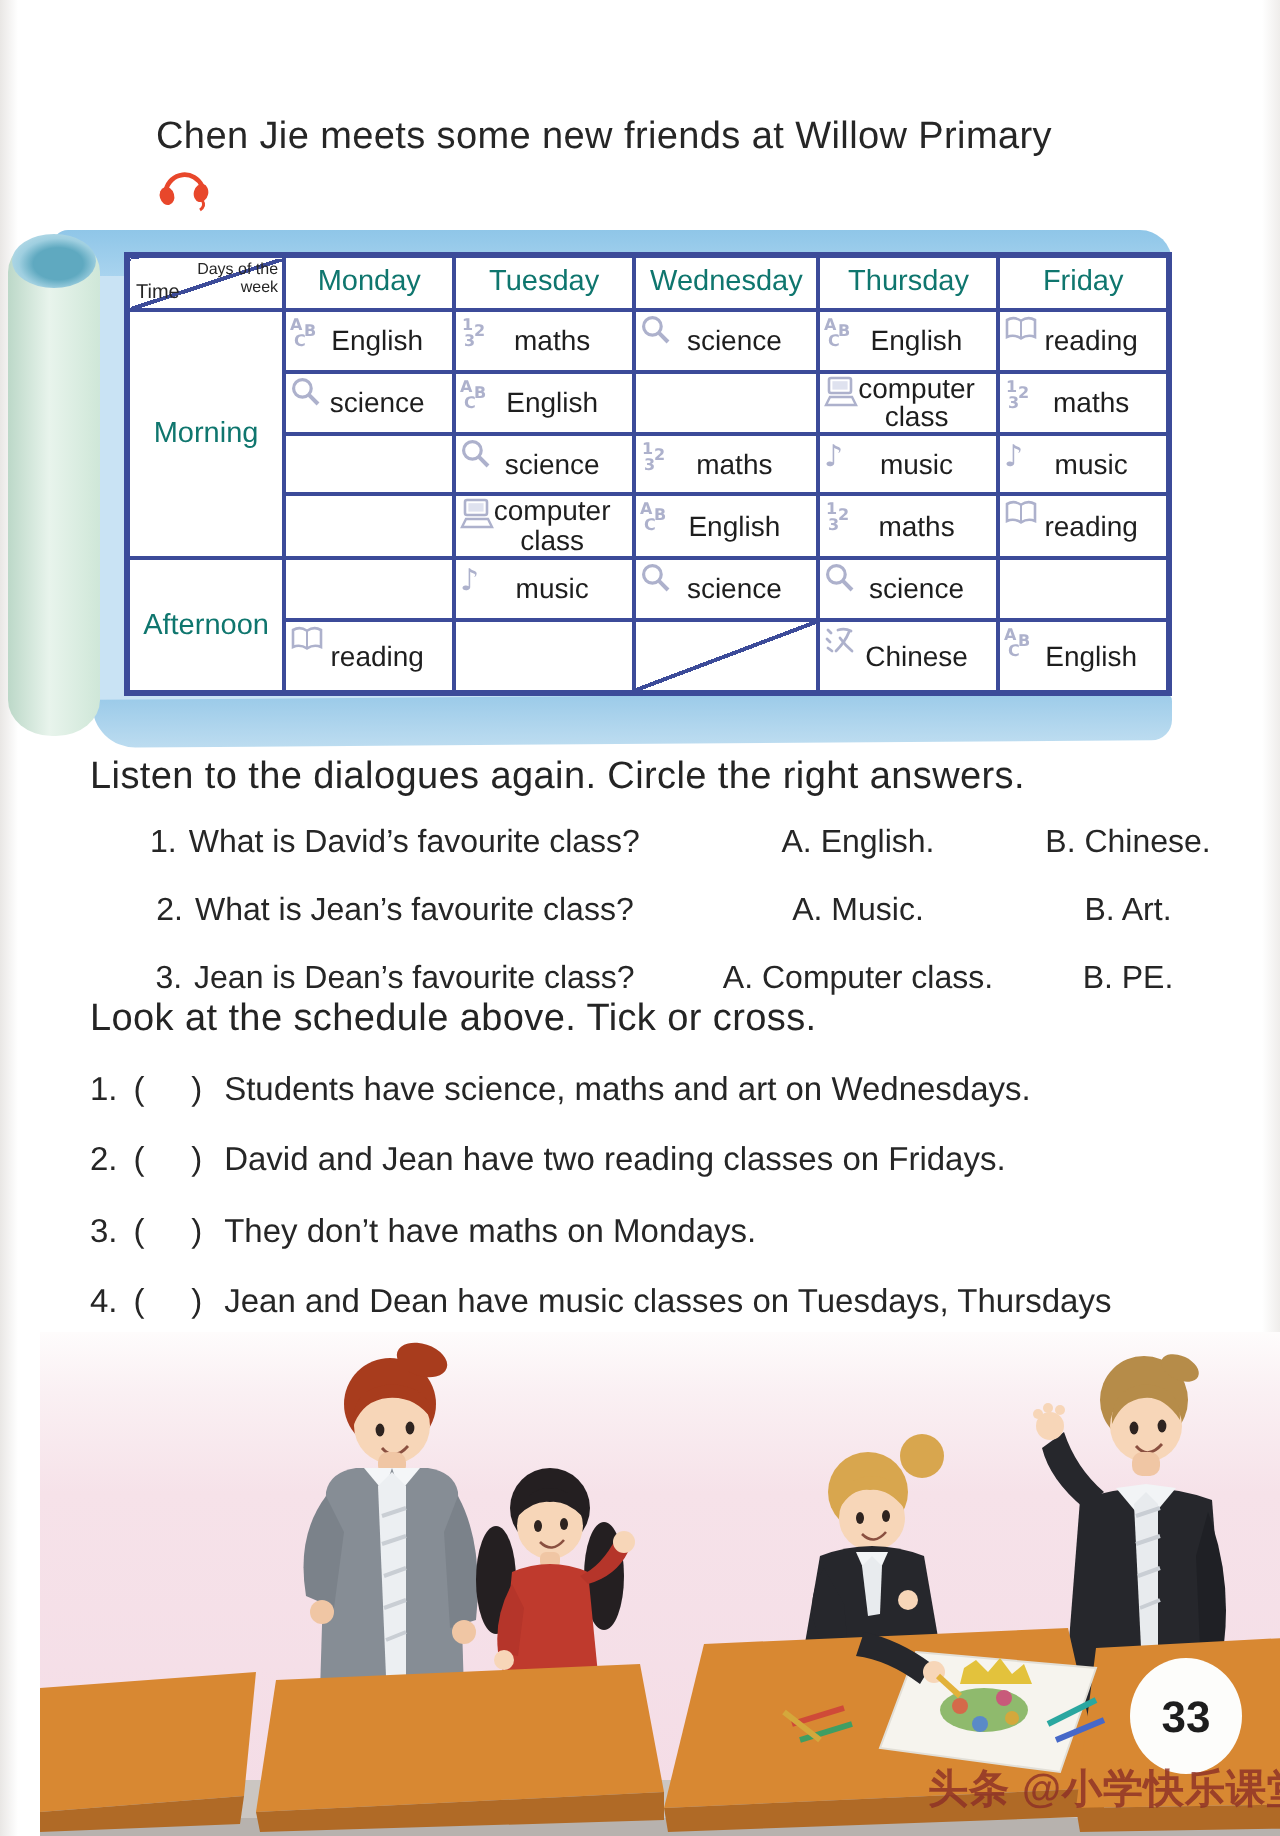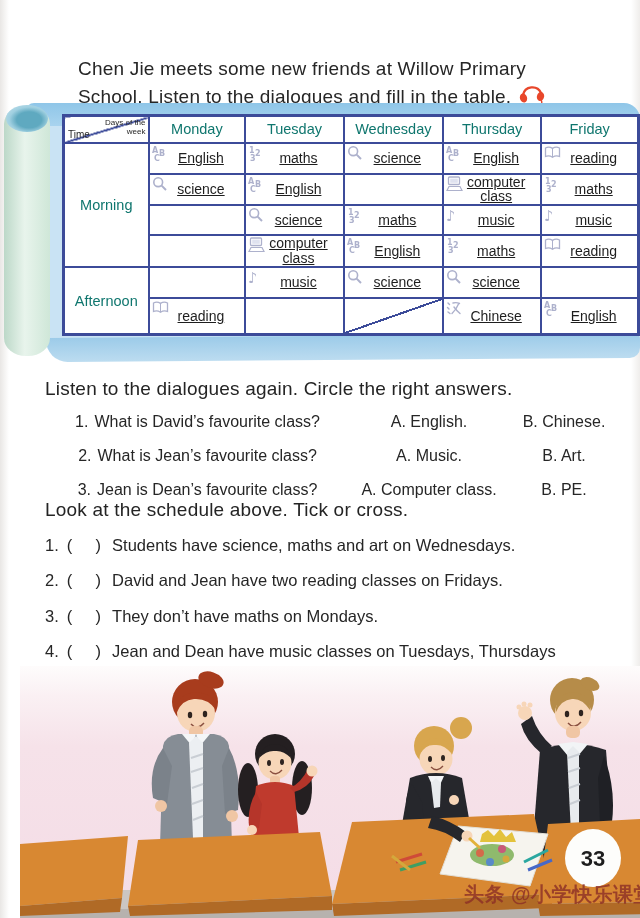--- a/index.html
+++ b/index.html
@@ -7,21 +7,21 @@
     position:relative; width:640px; height:918px; overflow:hidden;
     background:linear-gradient(90deg,#e9e7e5 0px,#ffffff 9px,#ffffff 631px,#efedeb 640px);
     font-family:"Liberation Sans","DejaVu Sans",sans-serif; color:#262626;
   }
   
   .intro{position:absolute; top:56px; left:78px; font-size:19px; line-height:1.34; letter-spacing:.2px;}
   .intro .line{display:block; white-space:nowrap;}
   .intro .line2{display:flex; align-items:flex-end; gap:7px;}
   .hp-icon{flex:0 0 auto; margin-bottom:-3px;}
   
-  .scroll{position:absolute; top:100px; left:0; width:640px; height:262px;}
+  .scroll{position:absolute; top:112px; left:0; width:586px; height:262px;}
   .scroll-top{position:absolute; left:26px; right:0; top:3px; height:34px;
     background:linear-gradient(180deg,#8fc6e8,#b5daf2); border-radius:8px 16px 4px 4px;}
   .scroll-body{position:absolute; left:38px; right:4px; top:26px; height:218px;
     background:#c9e3f4; border-radius:0 0 10px 6px;}
   .scroll-bottom{position:absolute; left:46px; right:0; top:236px; height:24px;
     background:linear-gradient(180deg,#9ccbe9,#bcdcf0); border-radius:3px 6px 14px 30px;
     transform:skewY(-.4deg);}
   .scroll-roll{position:absolute; left:4px; top:6px; width:46px; height:250px;
     background:linear-gradient(90deg,#bcd8c8,#e8f4ec 45%,#cfe7d8); border-radius:22px/18px;}
   .scroll-roll::before{content:""; position:absolute; top:-1px; left:2px; width:42px; height:27px;
@@ -37,21 +37,21 @@
   .schedule-table tbody tr:last-child{height:37px;}
   th.corner{width:86px; position:relative;
     background-image:linear-gradient(to bottom right,transparent calc(50% - 1px),#3c4b99 calc(50% - 1px),#3c4b99 calc(50% + 1px),transparent calc(50% + 1px));}
   .corner-top{position:absolute; top:2px; right:2px; width:56px; font-size:8px; line-height:1.1; text-align:right; font-weight:normal;}
   .corner-bottom{position:absolute; bottom:2px; left:3px; font-size:10px; font-weight:normal;}
   th.day{width:89px; font-size:14.5px; font-weight:normal; text-align:center; color:#0f766e;}
   td.cell{width:89px; position:relative; text-align:center; vertical-align:middle;
     font-size:14px; color:#1e1e1e; padding-left:10px; padding-right:2px;}
   td.time-cell{font-size:14.5px; text-align:center; vertical-align:middle; color:#0f766e;}
   .cell-icon{position:absolute; left:2px; top:1px; line-height:0;}
-  .subject{display:inline-block; max-width:70px; line-height:1.05;text-decoration:underline;}
+  .subject{display:inline-block; max-width:70px; line-height:1.05;}
   td.diag{background-image:linear-gradient(to bottom right,transparent calc(50% - 1px),#3c4b99 calc(50% - 1px),#3c4b99 calc(50% + 1px),transparent calc(50% + 1px));}
   
   .section-title{font-size:19px; color:#242424; letter-spacing:.2px;}
   .circle-section{position:absolute; top:378px; left:45px; width:575px;}
   .q-grid{display:grid; grid-template-columns:305px 158px auto; row-gap:16px; margin-top:13px; font-size:16px;text-align:center;}
   .qnum{margin-right:6px;}
   .tick-section{position:absolute; top:499px; left:45px; width:535px;}
   .tick-list{margin-top:13px;}
   .tick-item{font-size:16.5px; margin-bottom:11.5px; padding-left:68px; text-indent:-68px; line-height:1.45;}
   .tnum{margin-right:8px;}
@@ -64,21 +64,20 @@
     color:#8c2f26; opacity:.8; letter-spacing:.5px;}
 </style>
 </head>
 <body>
 
 <div class="page">
 
   <div class="intro">
     <span class="line">Chen Jie meets some new friends at Willow Primary</span>
     <span class="line line2">
-      <span>School. Listen to the dialogues and fill in the table.</span>
       <span class="hp-icon">
         <svg width="27" height="25" viewBox="0 0 27 25">
           <path d="M5,14 A9.5,9.5 0 0 1 23,12" fill="none" stroke="#e8472b" stroke-width="2.4" stroke-linecap="round"></path>
           <ellipse cx="5.5" cy="17" rx="3.6" ry="4.6" transform="rotate(-16 5.5 17)" fill="#e8472b"></ellipse>
           <ellipse cx="22.5" cy="15.5" rx="3.6" ry="4.6" transform="rotate(14 22.5 15.5)" fill="#e8472b"></ellipse>
           <path d="M23,19 Q25,22 22,24" fill="none" stroke="#e8472b" stroke-width="1.4"></path>
         </svg>
       </span>
     </span>
   </div>

